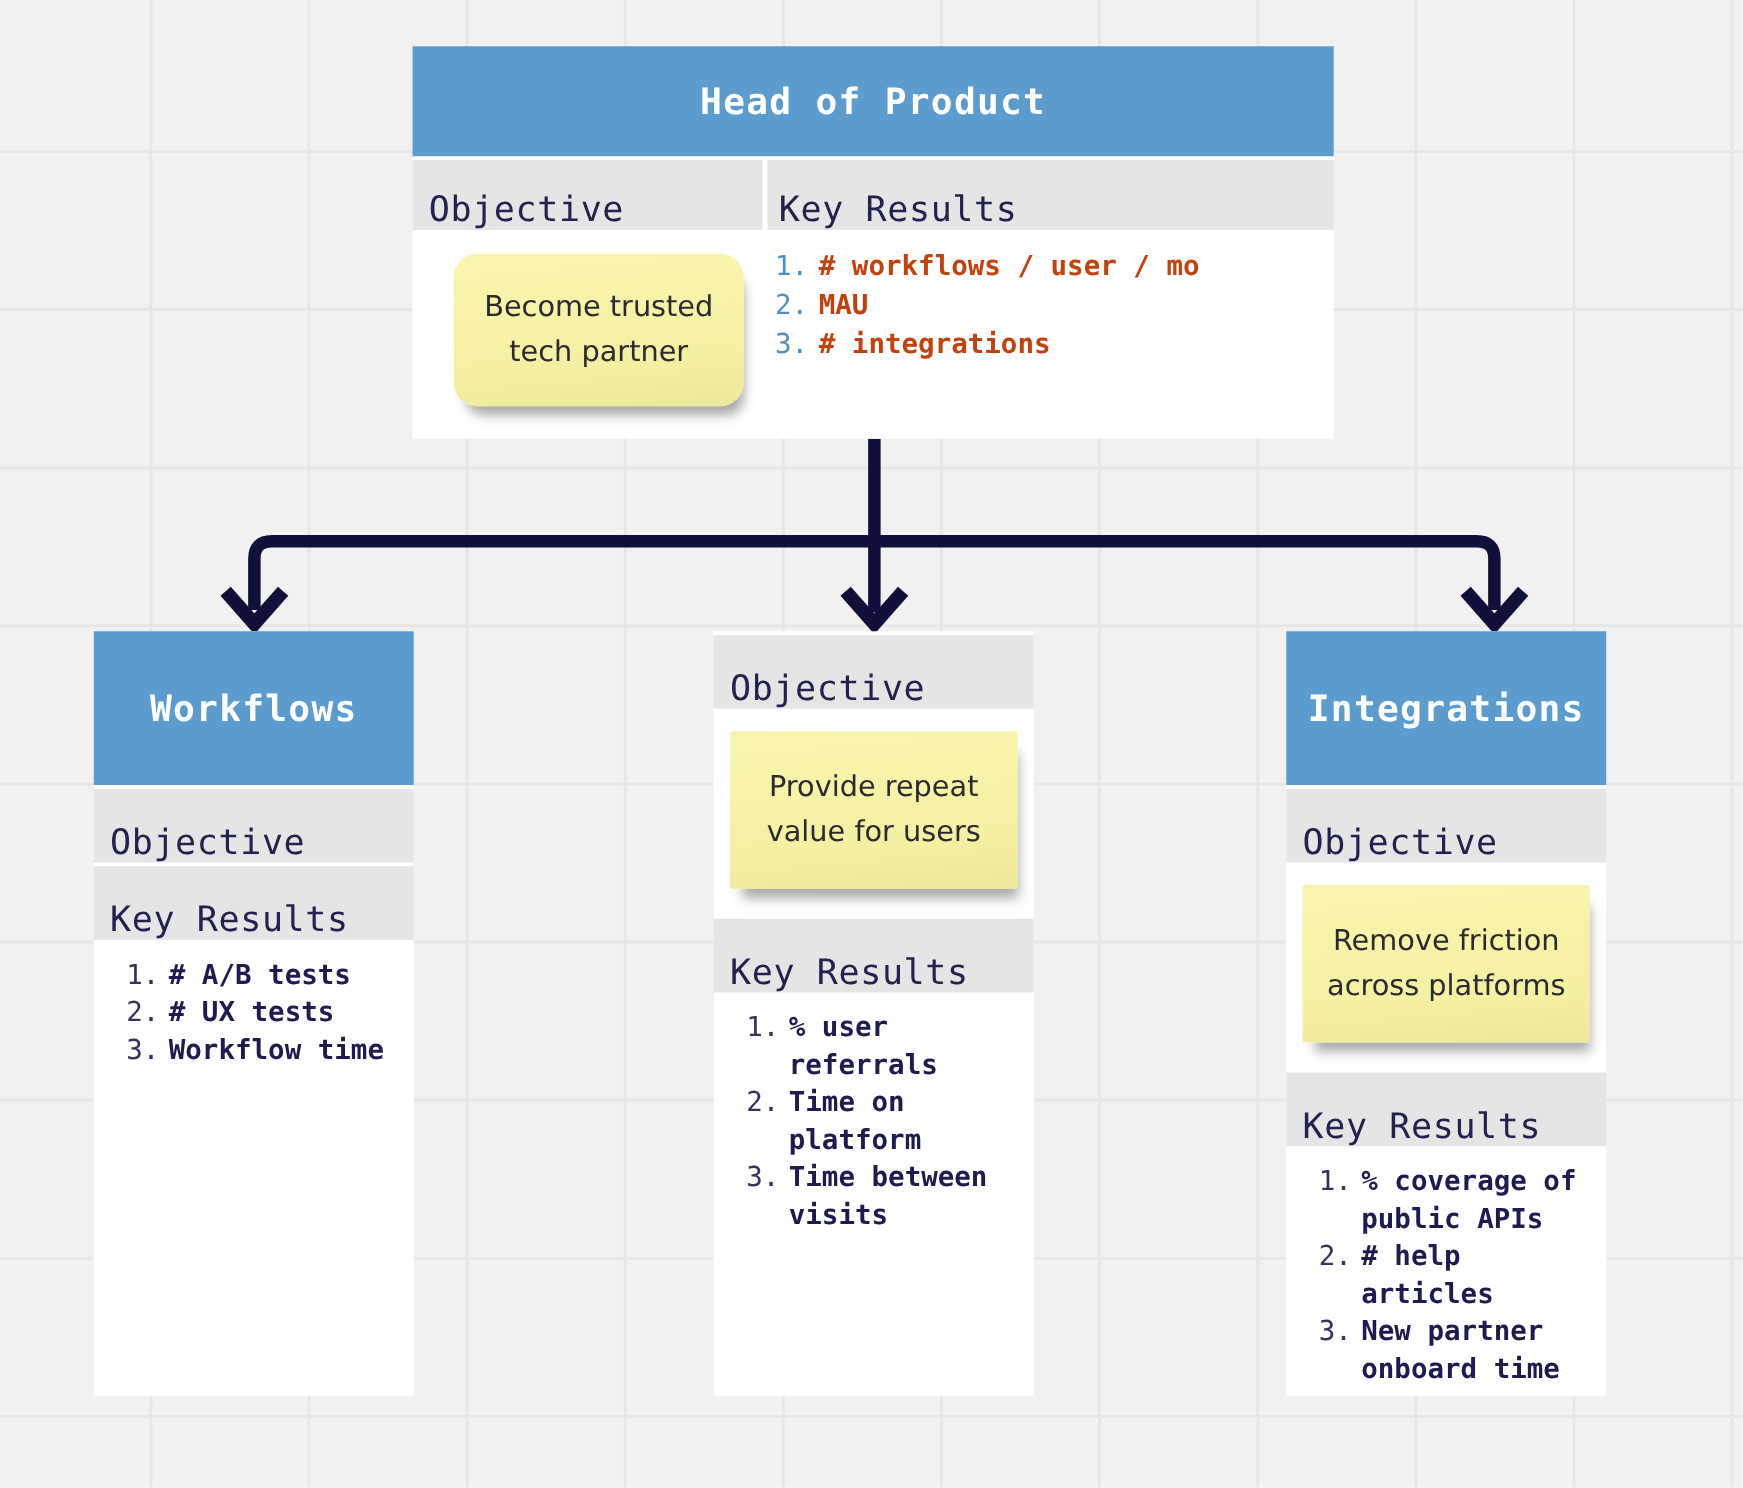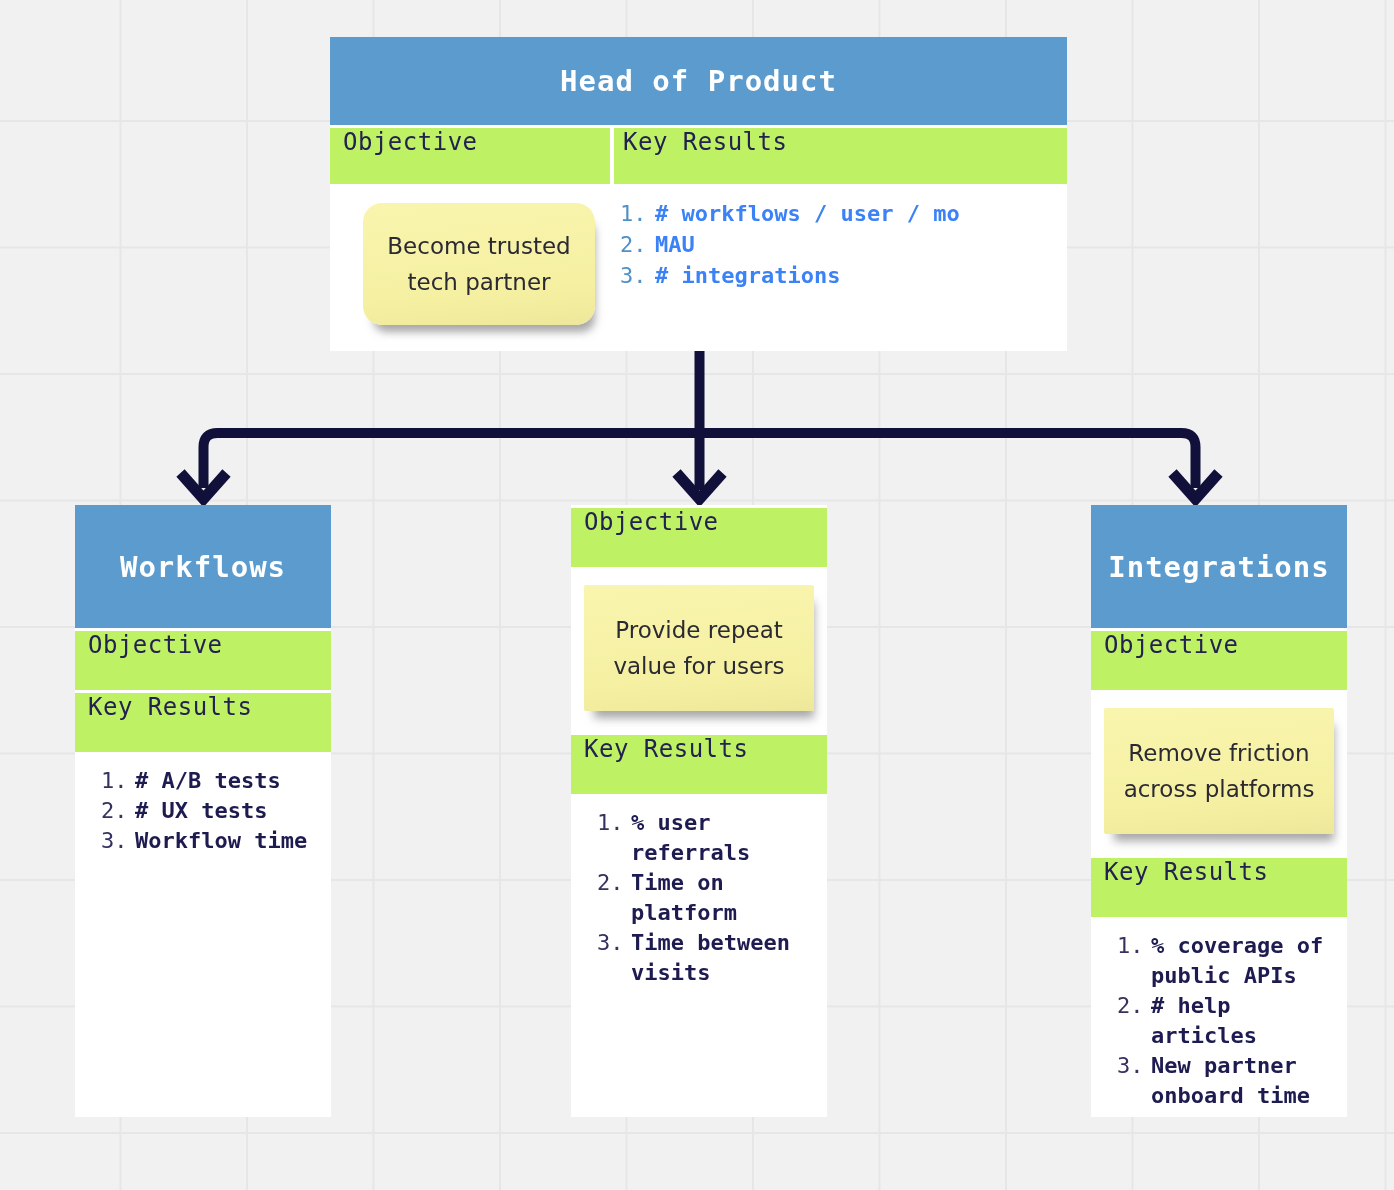--- a/index.html
+++ b/index.html
@@ -16,23 +16,23 @@
     font-family:"DejaVu Sans Mono", monospace;
   }
   .card { position:absolute; background:#ffffff; display:flex; flex-direction:column; }
   .card-header {
     background:#5b9bce; color:#ffffff; flex:0 0 auto;
     font-weight:700; letter-spacing:1px;
     display:flex; align-items:center; justify-content:center;
     font-family:"DejaVu Sans Mono", monospace;
   }
   .band {
-    background:#bef264; color:#23214f;
-    font-size:24px; letter-spacing:0.5px;
-    display:flex; align-items:flex-start; flex:0 0 auto;
+    background:#e5e5e5; color:#23214f;
+    font-size:28px; letter-spacing:0.5px;
+    display:flex; align-items:flex-end; flex:0 0 auto;
   }
   .sticky {
     background:linear-gradient(175deg,#f9f5ae 0%, #f4efa0 78%, #ece79a 100%);
     box-shadow:5px 12px 9px -5px rgba(95,95,95,0.55);
     border-radius:2px;
     color:#2b2a33;
     font-family:"DejaVu Sans", sans-serif;
     font-size:23px; line-height:36px; text-align:center;
     display:flex; align-items:center; justify-content:center;
   }
@@ -45,28 +45,28 @@
   #root-card { left:330px; top:37px; width:737px; height:314px; }
   #root-card .card-header { height:88px; font-size:29px; }
   .top-bands { display:flex; gap:4px; margin-top:3px; height:56px; flex:0 0 auto; }
   .top-bands .band { height:56px; }
   .band-obj-top { width:267px; padding-left:13px; }
   .band-kr-top { flex:1; padding-left:9px; }
   .top-content { display:flex; flex:1; }
   .top-obj-col { width:271px; flex:0 0 auto; }
   .top-kr-col { flex:1; }
   #root-sticky { margin:19px 0 0 33px; width:232px; height:122px; padding:0 10px; box-sizing:border-box;border-radius:19px; }
-  ol.kr-top { padding:14px 0 0 19px; font-size:22px; line-height:31px; color:#3b82f6; }
+  ol.kr-top { padding:14px 0 0 19px; font-size:22px; line-height:31px; color:#c2410c; }
   ol.kr-top li { padding-left:35px; }
   ol.kr-top li::before { color:#4f90c6; }
   
   .child-card { top:505px; width:256px; height:612px; }
   #card-workflows { left:75px; }
   #card-engagement { left:571px; }
-  #card-integrations { left:1091px; }
+  #card-integrations { left:1029px; }
   .child-card .card-header { height:123px; font-size:29px;text-align:right; }
   .child-card .band { margin-top:3px; height:59px; padding-left:13px; }
   .child-obj-content { height:165px; flex:0 0 auto; }
   .child-sticky { margin:18px auto 0; width:230px; height:126px; padding:0 12px; box-sizing:border-box; }
   .child-kr-content { flex:1; }
   ol.kr-child { padding:14px 0 0 26px; font-size:22px; line-height:30px; color:#1d1b4f; }
   ol.kr-child li::before { color:#34325e; }
   
   #connector { position:absolute; left:0; top:0; }
 </style>

